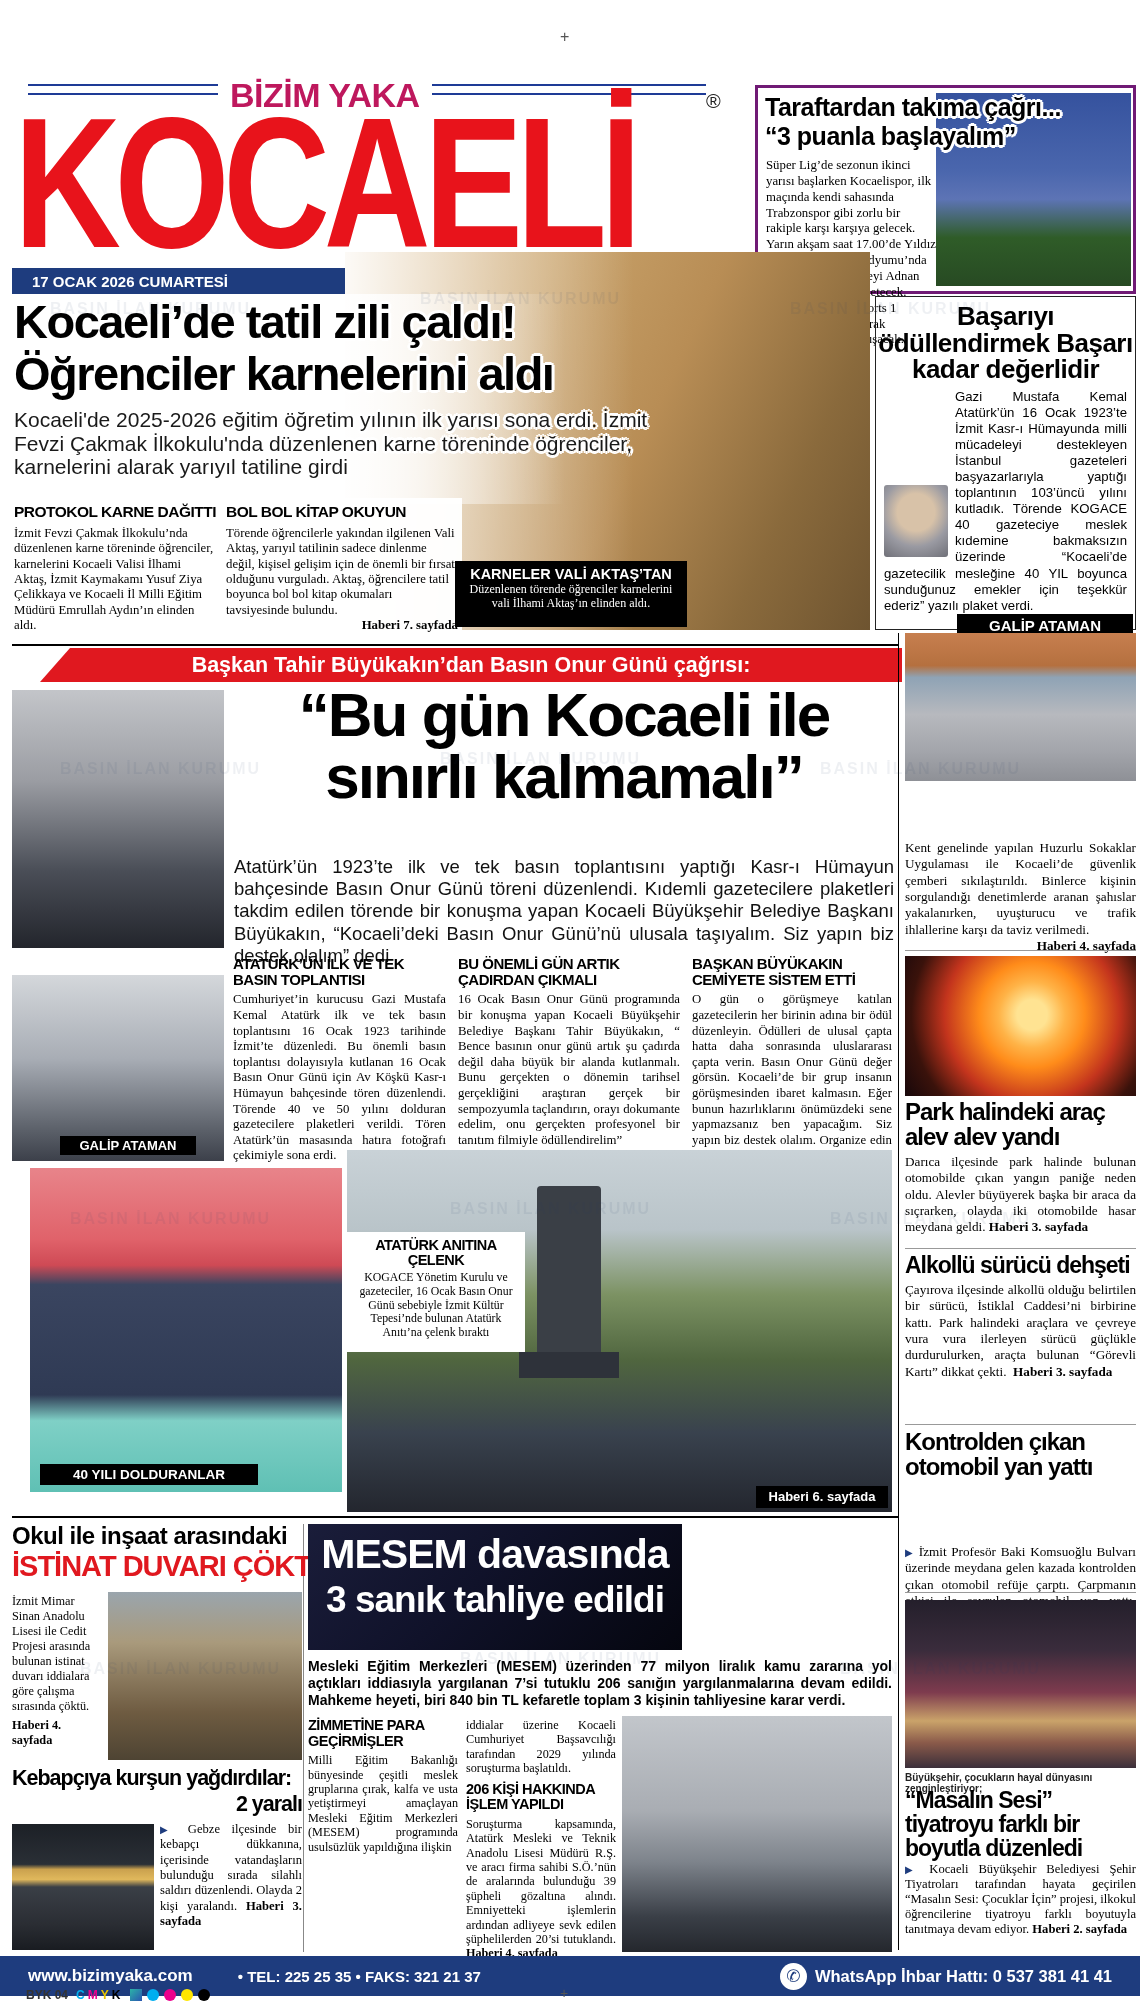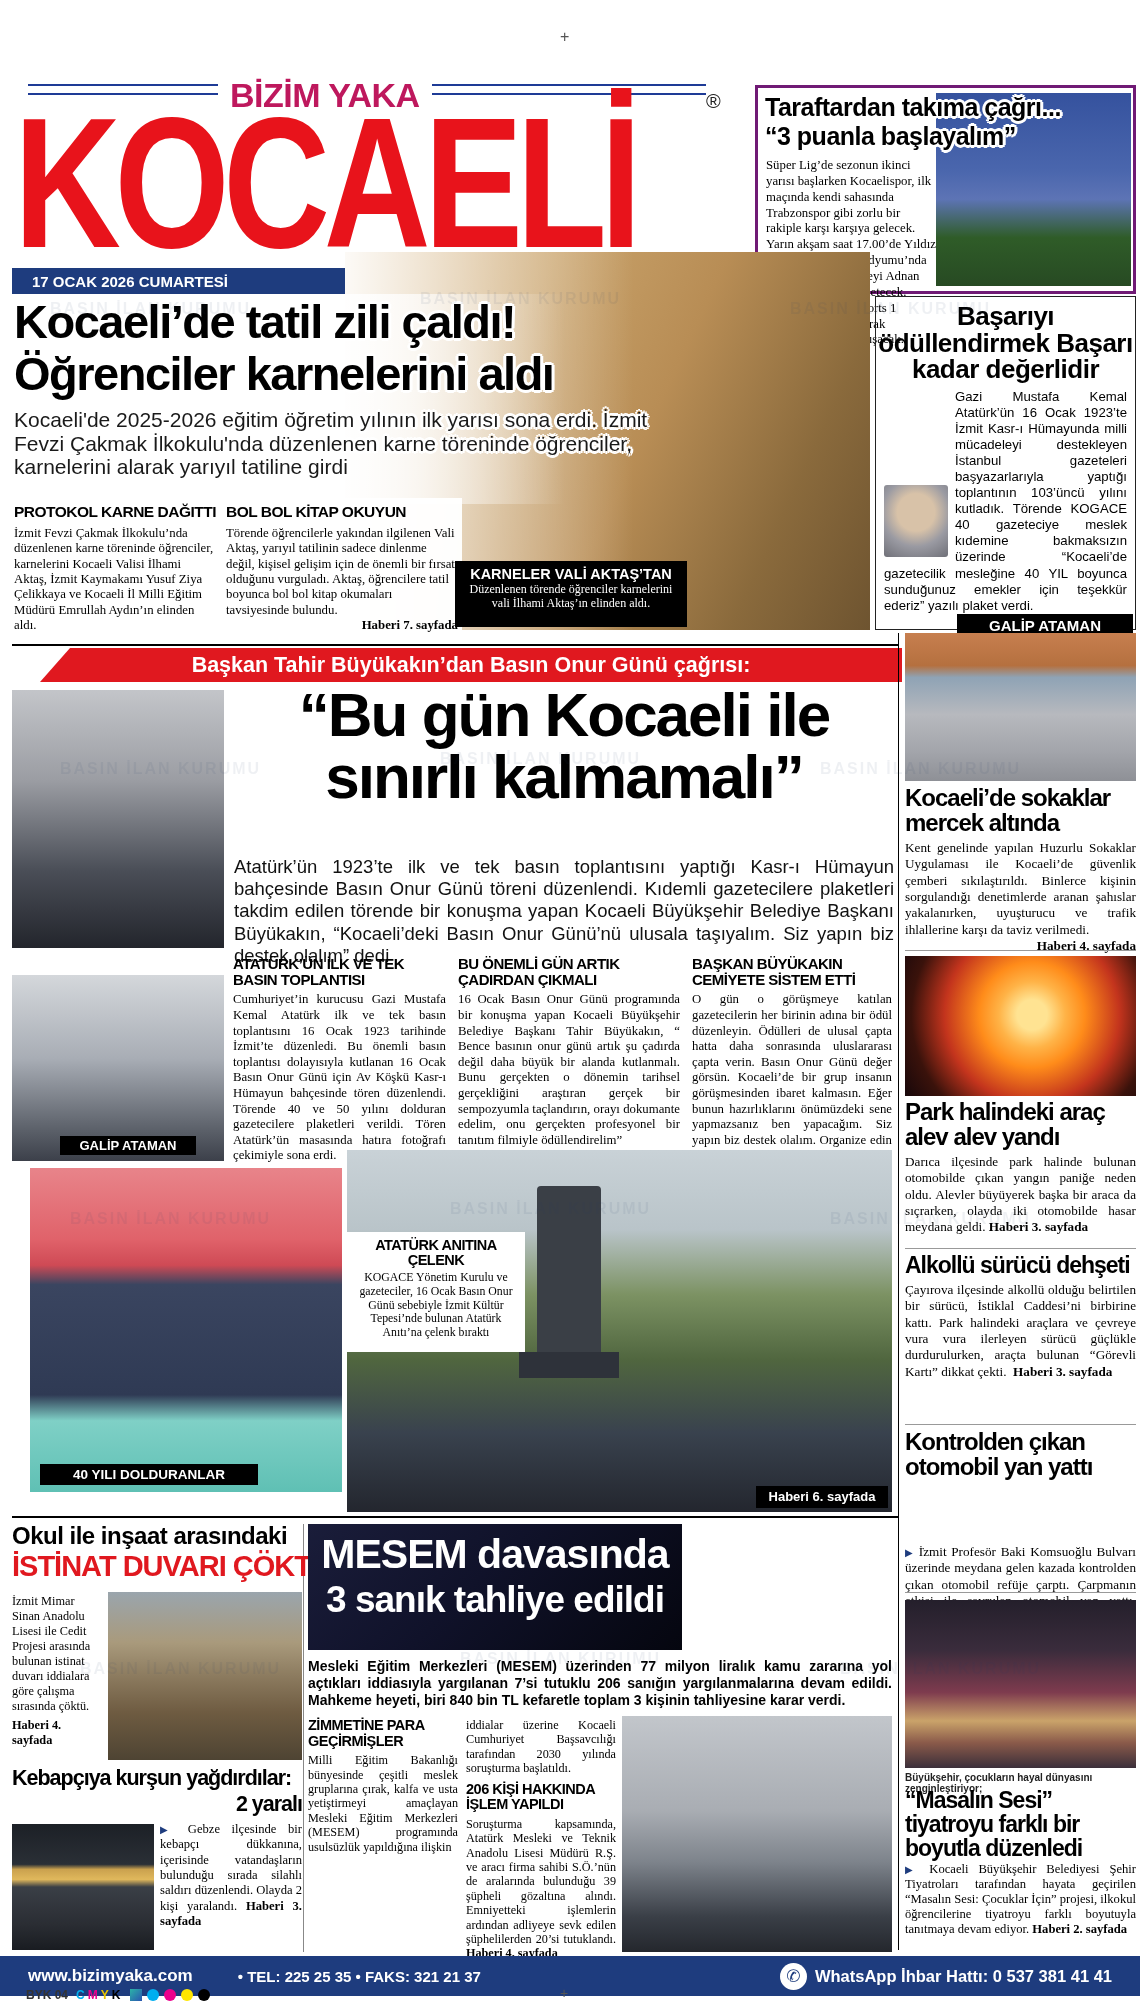--- a/index.html
+++ b/index.html
@@ -112,21 +112,20 @@
     <div class="statue"></div>
   </div>
   <div class="abs" style="left:347px;top:1232px;width:178px;height:120px;background:#fff;text-align:center;padding:6px 6px;box-sizing:border-box;">
     <div class="hl" style="font-size:14.5px;line-height:1.05;">ATATÜRK ANITINA ÇELENK</div>
     <div class="serif" style="margin-top:3px;font-size:11.8px;line-height:1.16;">KOGACE Yönetim Kurulu ve gazeteciler, 16 Ocak Basın Onur Günü sebebiyle İzmit Kültür Tepesi’nde bulunan Atatürk Anıtı’na çelenk bıraktı</div>
   </div>
   <div class="abs capbox" style="left:756px;top:1486px;width:132px;height:22px;font-size:13px;font-weight:800;line-height:22px;">Haberi 6. sayfada</div>
 
   <div class="abs" style="left:898px;top:633px;width:1px;height:1317px;background:#000;"></div>
   <div class="photo ph-police" style="left:905px;top:633px;width:231px;height:148px;"></div>
-  <div class="abs hl" style="left:905px;top:786px;width:231px;font-size:24px;line-height:1.04;letter-spacing:-1px;">Kocaeli’de sokaklar mercek altında</div>
   <p class="abs serif body-txt" style="left:905px;top:840px;width:231px;font-size:13.2px;line-height:1.24;"><span>Kent genelinde yapılan Huzurlu Sokaklar Uygulaması ile Kocaeli’de güvenlik çemberi sıkılaştırıldı. Binlerce kişinin sorgulandığı denetimlerde aranan şahıslar yakalanırken, uyuşturucu ve trafik ihlallerine karşı da taviz verilmedi.</span> <b class="ref" style="display:block;text-align:right;">Haberi 4. sayfada</b></p>
   <div class="abs" style="left:905px;top:950px;width:231px;height:1px;background:#999;"></div>
 
   <div class="photo ph-fire" style="left:905px;top:956px;width:231px;height:140px;"></div>
   <div class="abs hl" style="left:905px;top:1100px;width:231px;font-size:24px;line-height:1.04;letter-spacing:-1px;">Park halindeki araç alev alev yandı</div>
   <p class="abs serif body-txt" style="left:905px;top:1154px;width:231px;font-size:13.2px;line-height:1.24;"><span>Darıca ilçesinde park halinde bulunan otomobilde çıkan yangın paniğe neden oldu. Alevler büyüyerek başka bir araca da sıçrarken, olayda iki otomobilde hasar meydana geldi.</span> <b class="ref">Haberi 3. sayfada</b></p>
   <div class="abs" style="left:905px;top:1248px;width:231px;height:1px;background:#999;"></div>
 
   <div class="abs hl" style="left:905px;top:1254px;width:231px;font-size:23px;letter-spacing:-1px;">Alkollü sürücü dehşeti</div>
   <p class="abs serif body-txt" style="left:905px;top:1282px;width:231px;font-size:13.2px;line-height:1.24;"><span>Çayırova ilçesinde alkollü olduğu belirtilen bir sürücü, İstiklal Caddesi’ni birbirine kattı. Park halindeki araçlara ve çevreye vura vura ilerleyen sürücü güçlükle durdurulurken, araçta bulunan “Görevli Kartı” dikkat çekti.</span>&nbsp; <b class="ref">Haberi 3. sayfada</b></p>
@@ -157,21 +156,21 @@
   <div class="abs" style="left:308px;top:1524px;width:374px;height:126px;background:linear-gradient(135deg,#1a1d3a 0%,#10122a 45%,#05060f 100%);color:#fff;text-align:center;padding-top:10px;box-sizing:border-box;">
     <div class="hl" style="font-size:41px;letter-spacing:-1px;">MESEM davasında</div>
     <div class="hl" style="font-size:37px;letter-spacing:-1px;margin-top:6px;">3 sanık tahliye edildi</div>
   </div>
   <p class="abs body-txt" style="left:308px;top:1658px;width:584px;font-size:14px;font-weight:700;line-height:1.22;">Mesleki Eğitim Merkezleri (MESEM) üzerinden 77 milyon liralık kamu zararına yol açtıkları iddiasıyla yargılanan 7’si tutuklu 206 sanığın yargılanmalarına devam edildi. Mahkeme heyeti, biri 840 bin TL kefaretle toplam 3 kişinin tahliyesine karar verdi.</p>
   <div class="abs" style="left:308px;top:1718px;width:150px;">
     <div class="hl" style="font-size:14.5px;line-height:1.08;">ZİMMETİNE PARA GEÇİRMİŞLER</div>
     <p class="serif body-txt" style="margin-top:4px;font-size:12.2px;line-height:1.18;">Milli Eğitim Bakanlığı bünyesinde çeşitli meslek gruplarına çırak, kalfa ve usta yetiştirmeyi amaçlayan Mesleki Eğitim Merkezleri (MESEM) programında usulsüzlük yapıldığına ilişkin</p>
   </div>
   <div class="abs" style="left:466px;top:1718px;width:150px;">
-    <p class="serif body-txt" style="font-size:12.2px;line-height:1.18;">iddialar üzerine Kocaeli Cumhuriyet Başsavcılığı tarafından 2030 yılında soruşturma başlatıldı.</p>
+    <p class="serif body-txt" style="font-size:12.2px;line-height:1.18;">iddialar üzerine Kocaeli Cumhuriyet Başsavcılığı tarafından 2029 yılında soruşturma başlatıldı.</p>
     <div class="hl" style="margin-top:6px;font-size:14.5px;line-height:1.08;">206 KİŞİ HAKKINDA İŞLEM YAPILDI</div>
     <p class="serif body-txt" style="margin-top:4px;font-size:12.2px;line-height:1.18;"><span>Soruşturma kapsamında, Atatürk Mesleki ve Teknik Anadolu Lisesi Müdürü R.Ş. ve aracı firma sahibi S.Ö.’nün de aralarında bulunduğu 39 şüpheli gözaltına alındı. Emniyetteki işlemlerin ardından adliyeye sevk edilen şüphelilerden 20’si tutuklandı.</span> <b class="ref">Haberi 4. sayfada</b></p>
   </div>
   <div class="photo ph-court" style="left:622px;top:1716px;width:270px;height:236px;"></div>
 
   <div class="abs" style="left:0;top:1956px;width:1140px;height:40px;background:#1e3c7e;color:#fff;display:flex;align-items:center;padding:0 28px;box-sizing:border-box;">
     <span style="font-size:17px;font-weight:800;">www.bizimyaka.com</span>
     <span style="font-size:15px;font-weight:700;margin-left:45px;">•  TEL: 225 25 35      •  FAKS: 321 21 37</span>
     <span style="margin-left:auto;display:flex;align-items:center;gap:8px;">
       <span style="display:inline-flex;align-items:center;justify-content:center;width:27px;height:27px;border-radius:50%;background:#fff;color:#1e3c7e;font-size:17px;">✆</span>

